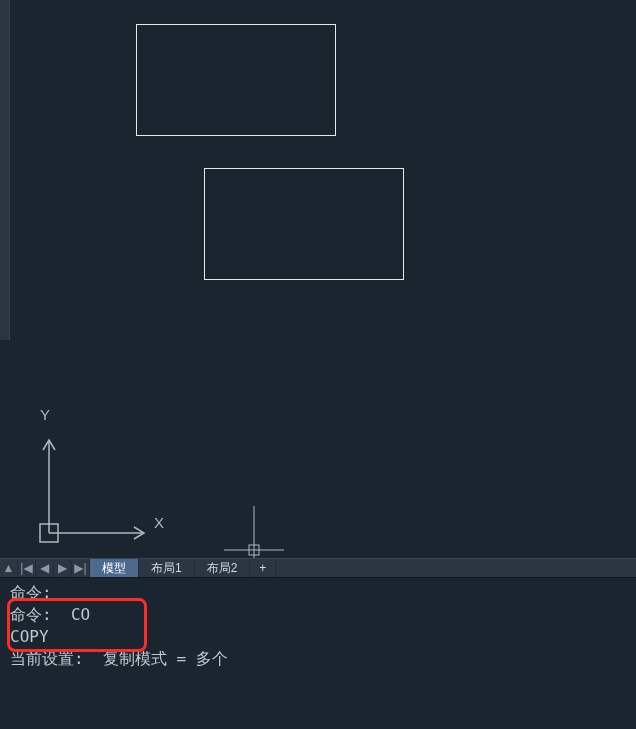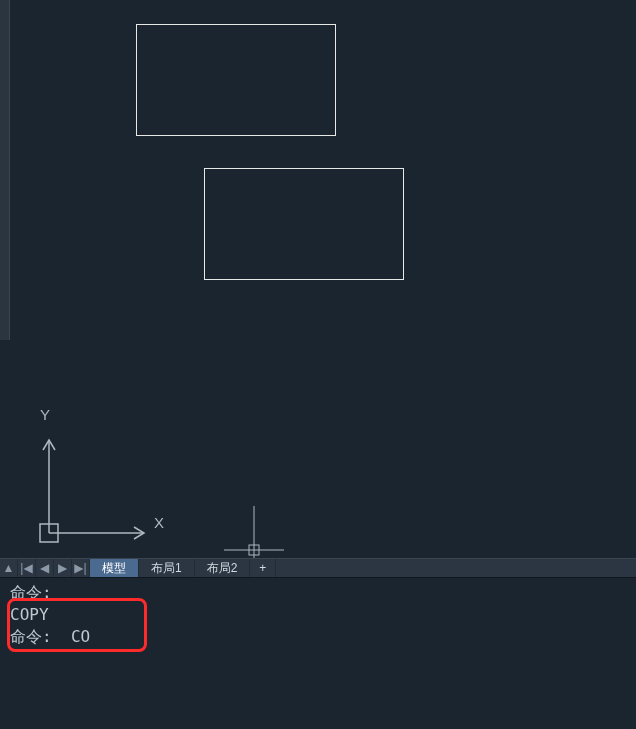--- a/index.html
+++ b/index.html
@@ -158,17 +158,18 @@
   <div class="navbtn">▶</div>
   <div class="navbtn">▶|</div>
   <div class="tab active">模型</div>
   <div class="tab">布局1</div>
   <div class="tab">布局2</div>
   <div class="addtab">+</div>
 </div>
 
 <div class="cmdlog">
   <div class="line">命令:</div>
+  <div class="line">命令:  CO</div>
   <div class="line">COPY</div>
-  <div class="line">命令:  CO</div>
+  <div class="line">当前设置:  复制模式 = 多个</div>
 </div>
 
 <div class="highlight-box"></div>
 
 </body></html>

